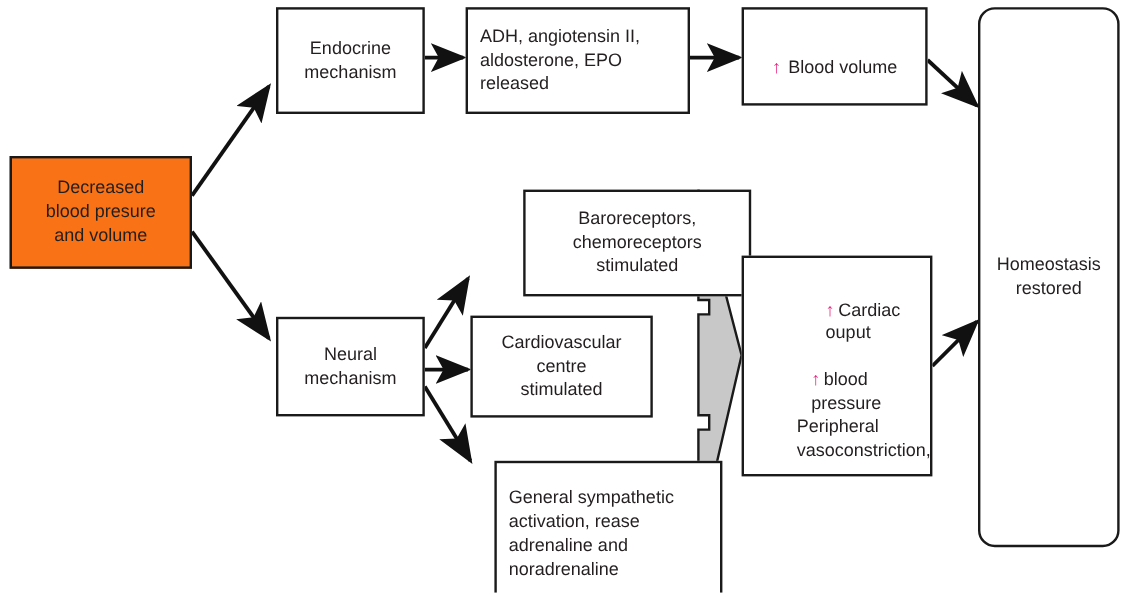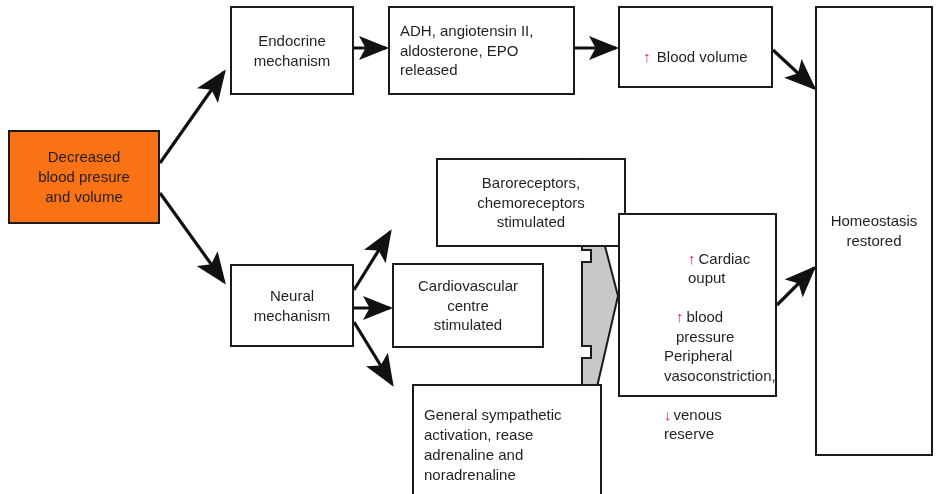--- a/index.html
+++ b/index.html
@@ -171,23 +171,20 @@
       <span class="upk">↑</span><span>Cardiac
 ouput</span>
     </span>
     <span class="gap"></span>
     <span class="ln indent">
       <span class="upk">↑</span><span>blood pressure</span>
     </span>
     <span class="ln">Peripheral
 vasoconstriction,</span>
     <span class="gap"></span>
-    <span class="ln">
-      <span class="dnk">↓</span><span>venous reserve</span>
-    </span>
   </div>
 
-  <div class="node center" id="node-homeostasis" style="left:815px; top:6px; width:118px; height:450px;">
+  <div class="node center" id="node-homeostasis" style="left:815px; top:6px; width:118px; height:450px;border-radius:14px;">
     <span class="txt">Homeostasis
 restored</span>
   </div>
 
 </div>
 
 </body></html>

